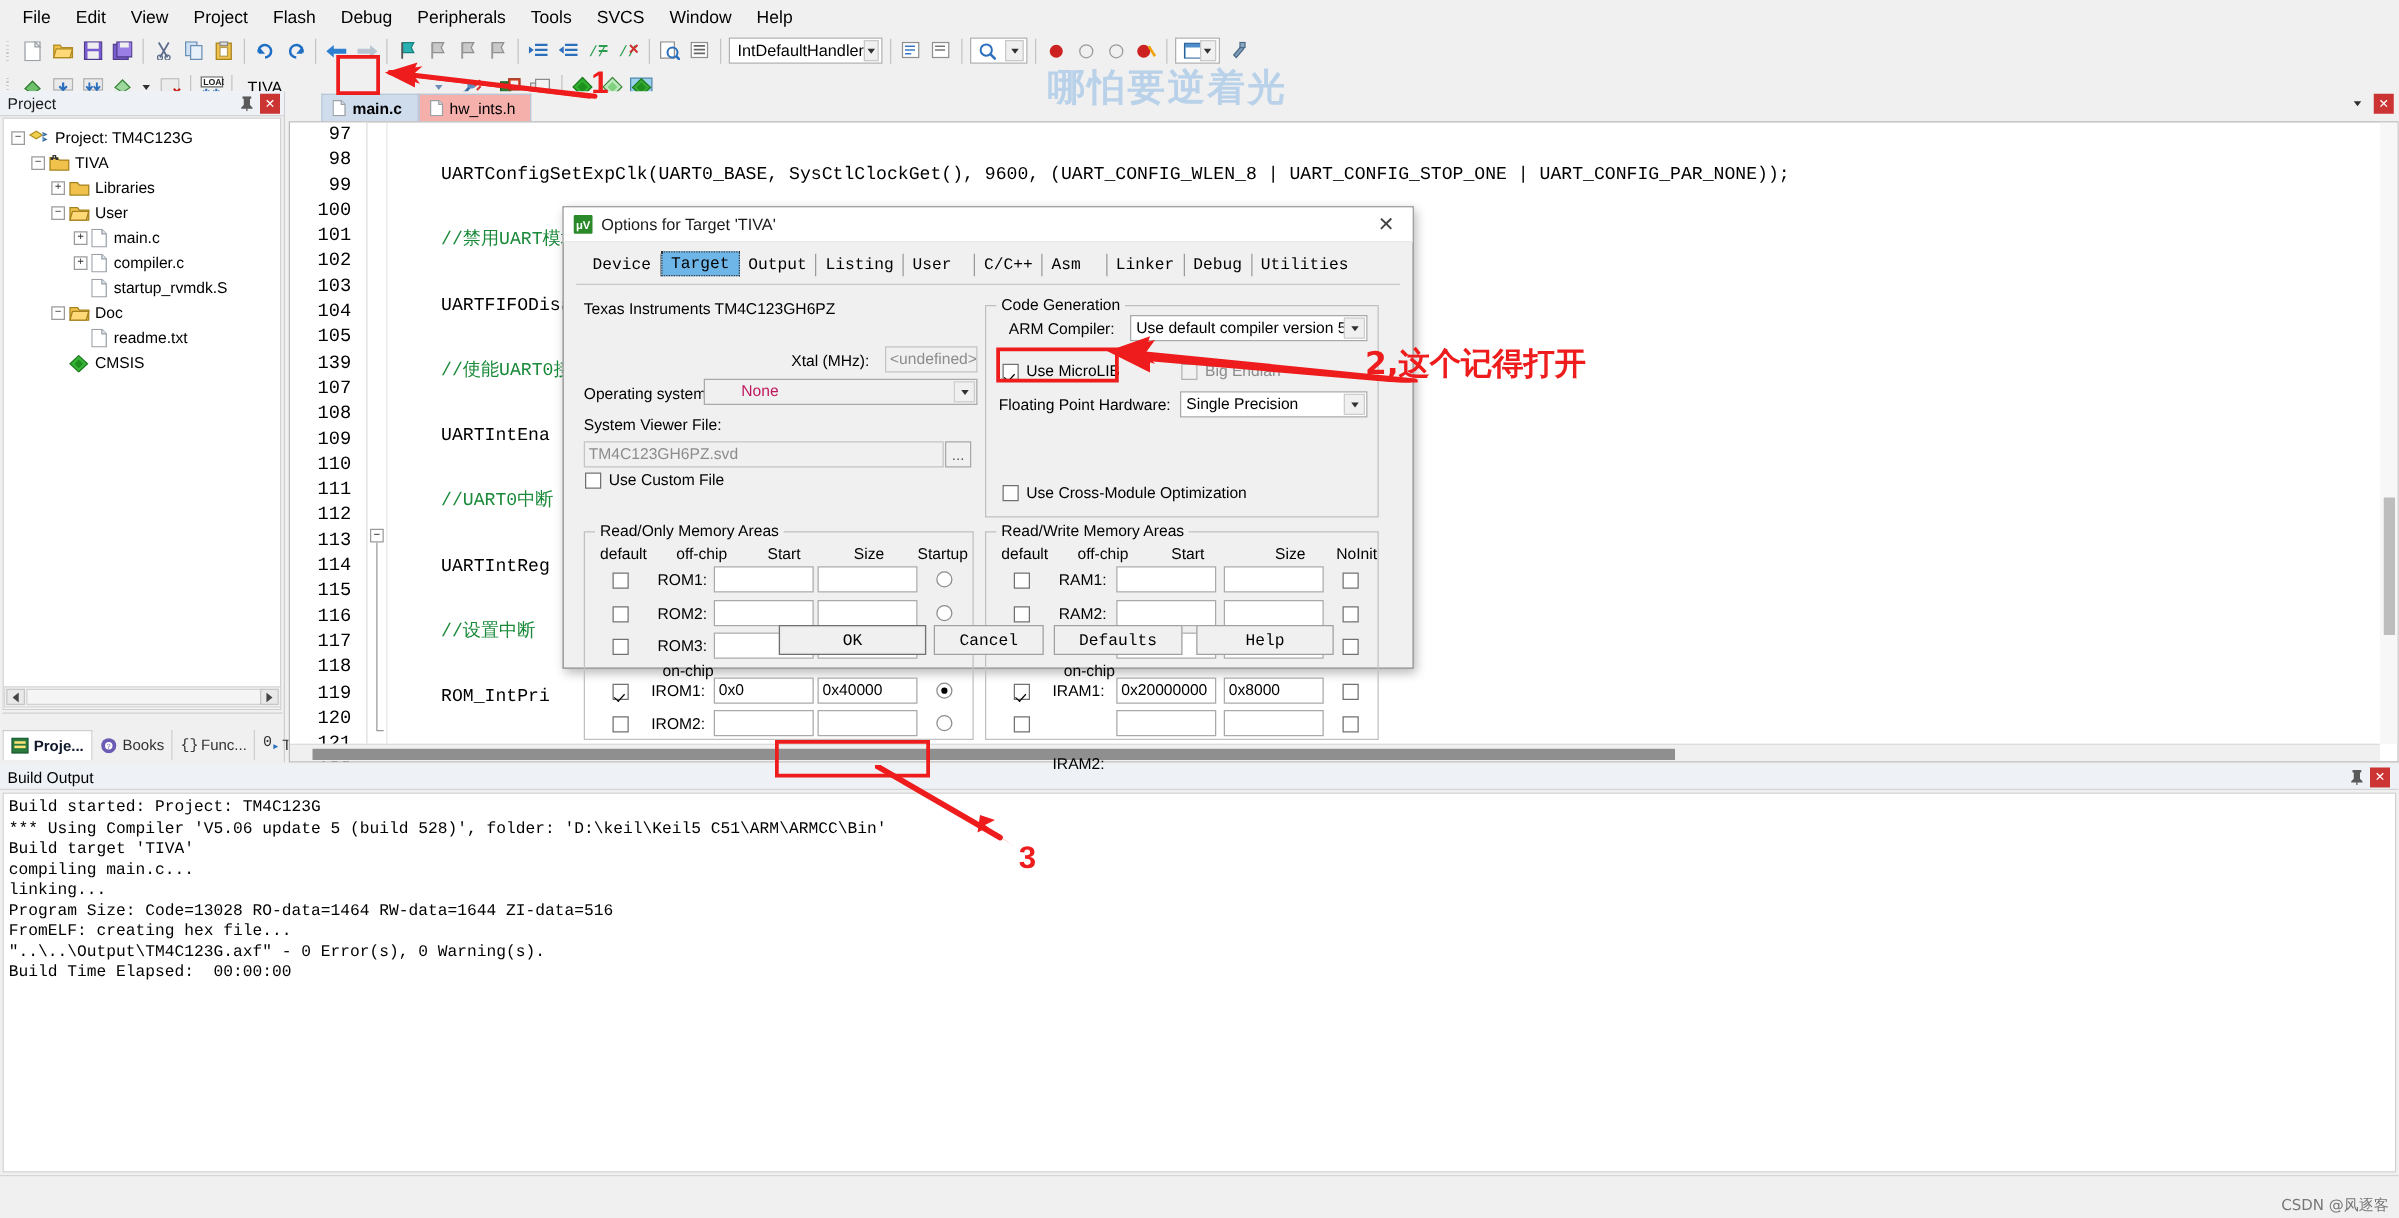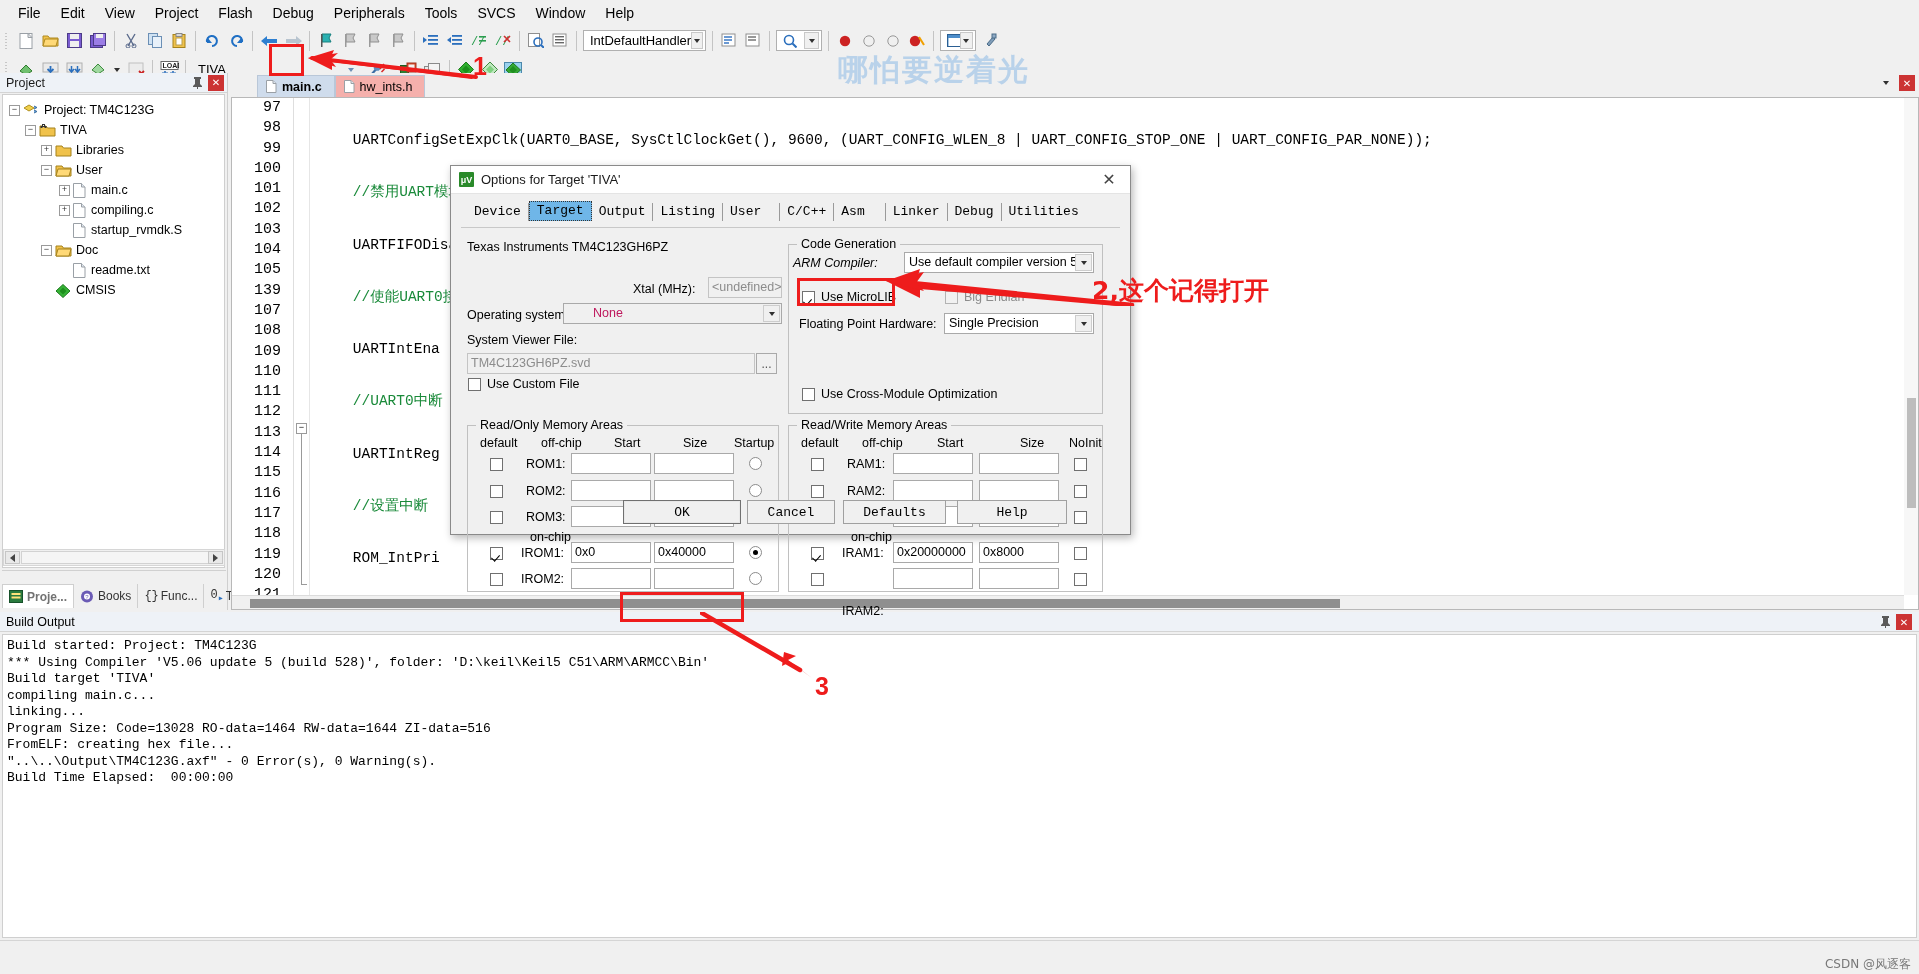--- a/index.html
+++ b/index.html
@@ -87,21 +87,21 @@
   .ficon { width: 16px; height: 13px; margin-right: 5px; flex: 0 0 auto; }
   .dicon { width: 13px; height: 15px; margin-right: 5px; flex: 0 0 auto; }
   .tabs-bottom {
     position: absolute; left: 2px; bottom: 2px; width: 224px; height: 38px;
     border-top: 1px solid #d0d0d0; display: flex; align-items: flex-end;
   }
   .btab {
     display: flex; align-items: center; height: 24px; padding: 0 6px; font-size: 12px;
     border-right: 1px solid #cfcfcf; white-space: nowrap; color: #333;
   }
-  .btab.active { background: #fff; border: 1px solid #cfcfcf; border-bottom: none; font-weight: bold; color: #737373; }
+  .btab.active { background: #fff; border: 1px solid #cfcfcf; border-bottom: none; font-weight: bold; color: #0f172a; }
 
   
   #editorArea {
     position: absolute; left: 231px; top: 73px; width: 1688px; height: 537px; background: #f0f0f0;
   }
   .edtabs { height: 24px; display: flex; align-items: flex-end; padding-left: 26px; position: relative; }
   .edtab {
     display: flex; align-items: center; height: 22px; padding: 0 12px 0 8px; font-size: 12.5px;
     border: 1px solid #b9c7d8; border-bottom: none; position: relative; white-space: nowrap;
   }
@@ -681,21 +681,21 @@
       </div>
 
       <div class="tnode" style="padding-left:56px">
         <span class="exp">+</span>
         <span class="dicon">
           <svg width="13" height="15">
               <path d="M0.5 0.5 h8 l3.5 3.5 v10.5 h-11.5 Z" fill="#fff" stroke="#9aa0a6"></path>
               <path d="M8.5 0.5 v3.5 h3.5" fill="#dfe6ee" stroke="#9aa0a6"></path>
             </svg>
         </span>
-        <span>compiling.c</span>
+        <span>compiler.c</span>
       </div>
 
       <div class="tnode" style="padding-left:56px">
         <span class="exp none"></span>
         <span class="dicon">
           <svg width="13" height="15">
               <path d="M0.5 0.5 h8 l3.5 3.5 v10.5 h-11.5 Z" fill="#fff" stroke="#9aa0a6"></path>
               <path d="M8.5 0.5 v3.5 h3.5" fill="#dfe6ee" stroke="#9aa0a6"></path>
             </svg>
         </span>
@@ -946,21 +946,21 @@
 
       <div class="lbl" style="left:6px; top:105px;">System Viewer File:</div>
       <div class="txt ro" style="left:6px; top:125px; width:288px;">TM4C123GH6PZ.svd</div>
       <div class="ellip" style="left:295px; top:125px;">...</div>
 
       <div class="chk" style="left:7px; top:150px;"></div>
       <div class="lbl" style="left:26px; top:149px;">Use Custom File</div>
 
       <div class="grp" style="left:327px; top:16px; width:315px; height:170px;">
         <span class="legend">Code Generation</span>
-        <div class="lbl" style="left:4px; top:11px;font-style:italic;">ARM Compiler:</div>
+        <div class="lbl" style="left:18px; top:11px;">ARM Compiler:</div>
         <div class="cbo" style="left:115px; top:7px; width:190px;">
           <span>Use default compiler version 5</span>
           <span class="arw">
               <i class="caret-dn"></i>
             </span>
         </div>
 
         <div class="chk on" style="left:13px; top:46px;"></div>
         <div class="lbl" style="left:32px; top:45px;">Use MicroLIB</div>
 

